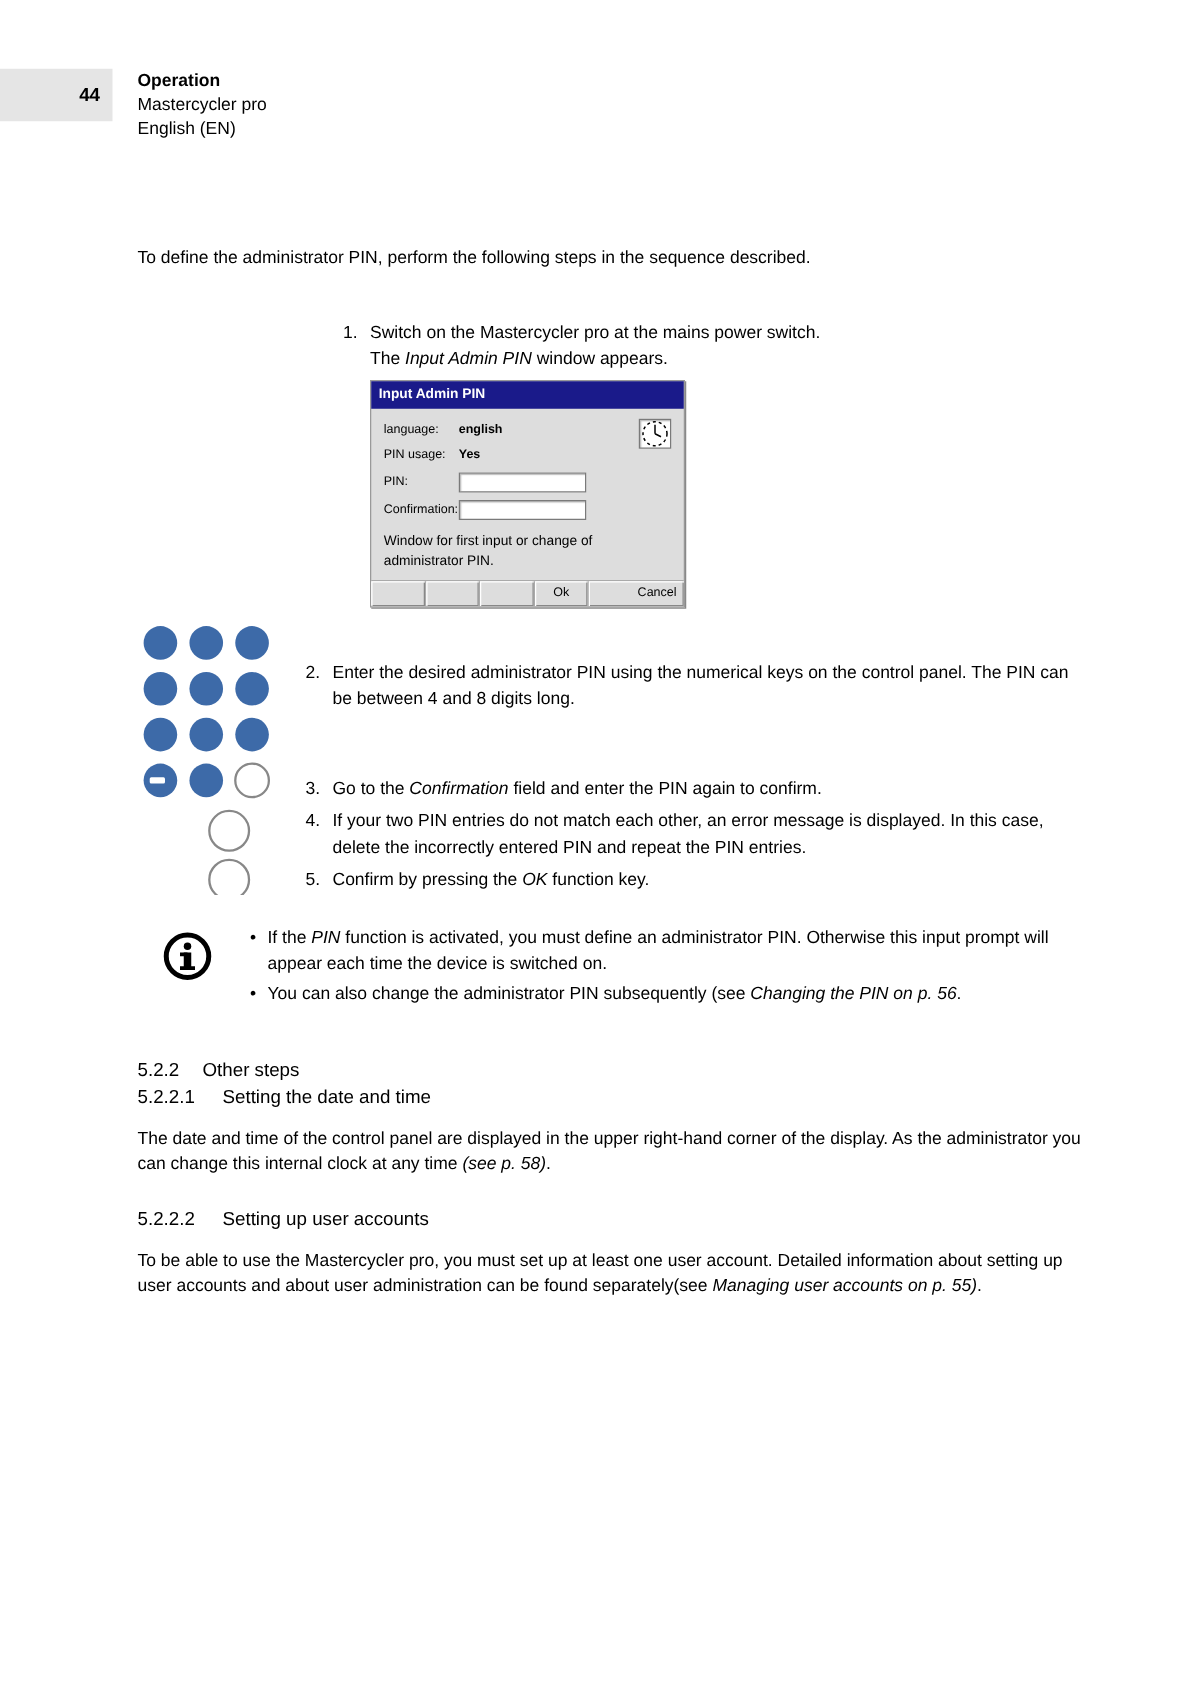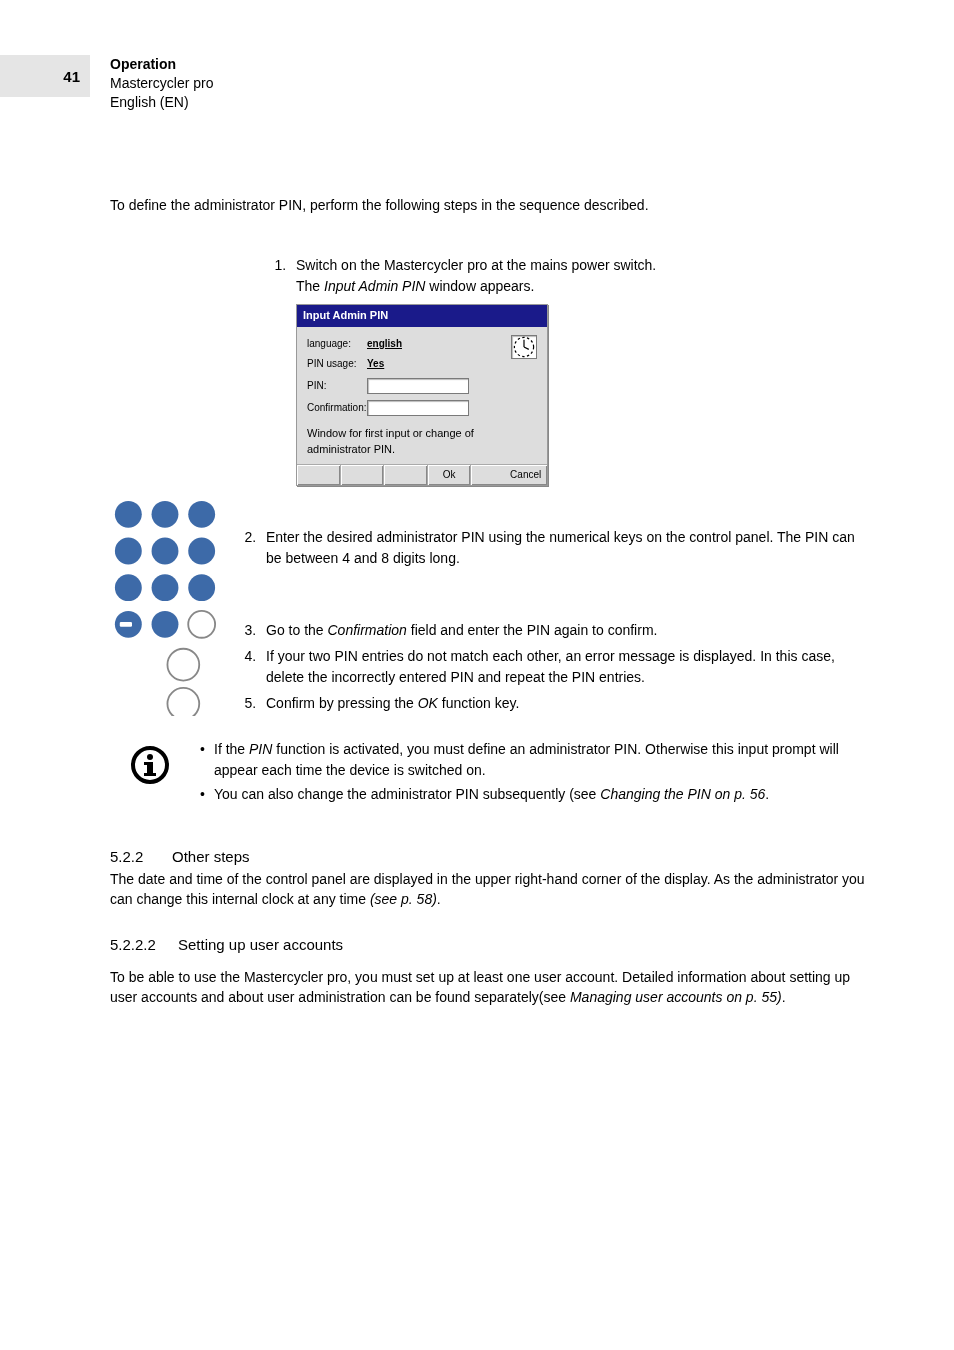--- a/index.html
+++ b/index.html
@@ -66,21 +66,21 @@
     font-weight: bold;
     padding: 3px 6px;
     font-size: 11px;
   }
   .dialog-body {
     padding: 10px 10px 6px 10px;
     position: relative;
   }
   .dialog-row { display: flex; align-items: center; margin-bottom: 6px; }
   .dialog-label { width: 60px; }
-  .dialog-value { font-weight: bold; text-decoration: underline; }
+  .dialog-value { font-weight: bold; }
   .dialog-input {
     border: 1px solid #7a7a7a;
     background: #fff;
     height: 14px;
     width: 100px;
     box-shadow: inset 1px 1px 1px #bbb;
   }
   .dialog-icon {
     position: absolute;
     right: 10px;
@@ -131,41 +131,41 @@
     flex-shrink: 0;
     margin-left: 20px;
     margin-top: 6px;
   }
   .info-icon svg { width: 100%; height: auto; }
   .info-list { margin: 0; padding: 0; list-style: none; }
   .info-list li { position: relative; padding-left: 14px; line-height: 1.45; margin-bottom: 4px; }
   .info-list li::before { content: "•"; position: absolute; left: 0; }
   .section-head {
     display: flex;
-    gap: 12px;
+    gap: 2px;
     margin-top: 30px;
     margin-bottom: 4px;
     font-size: 15px;
   }
   .section-head .num { min-width: 50px; }
   .subsection-head {
     display: flex;
     gap: 12px;
     font-size: 15px;
     margin-bottom: 14px;
   }
   .subsection-head .num { min-width: 56px; }
   .sect-block { margin-bottom: 26px; }
 </style>
 </head>
 <body>
 
 <div class="page">
   <div class="header-tab">
-    <span>41</span>
+    <span>44</span>
   </div>
   <div class="header-text">
     <span class="bold">Operation</span><br>
     <span>Mastercycler pro</span><br>
     <span>English (EN)</span>
   </div>
 
   <div class="content">
     <p>To define the administrator PIN, perform the following steps in the sequence described.</p>
 
@@ -270,20 +270,24 @@
           <span>You can also change the administrator PIN subsequently (see </span><span class="italic">Changing the PIN on p. 56</span><span>.</span>
         </li>
       </ul>
     </div>
 
     <div class="sect-block">
       <div class="section-head">
         <span class="num">5.2.2</span>
         <span>Other steps</span>
       </div>
+      <div class="subsection-head">
+        <span class="num">5.2.2.1</span>
+        <span>Setting the date and time</span>
+      </div>
       <p>
         <span>The date and time of the control panel are displayed in the upper right-hand corner of the display. As the administrator you can change this internal clock at any time </span><span class="italic">(see p. 58)</span><span>.</span>
       </p>
     </div>
 
     <div class="sect-block">
       <div class="subsection-head">
         <span class="num">5.2.2.2</span>
         <span>Setting up user accounts</span>
       </div>

